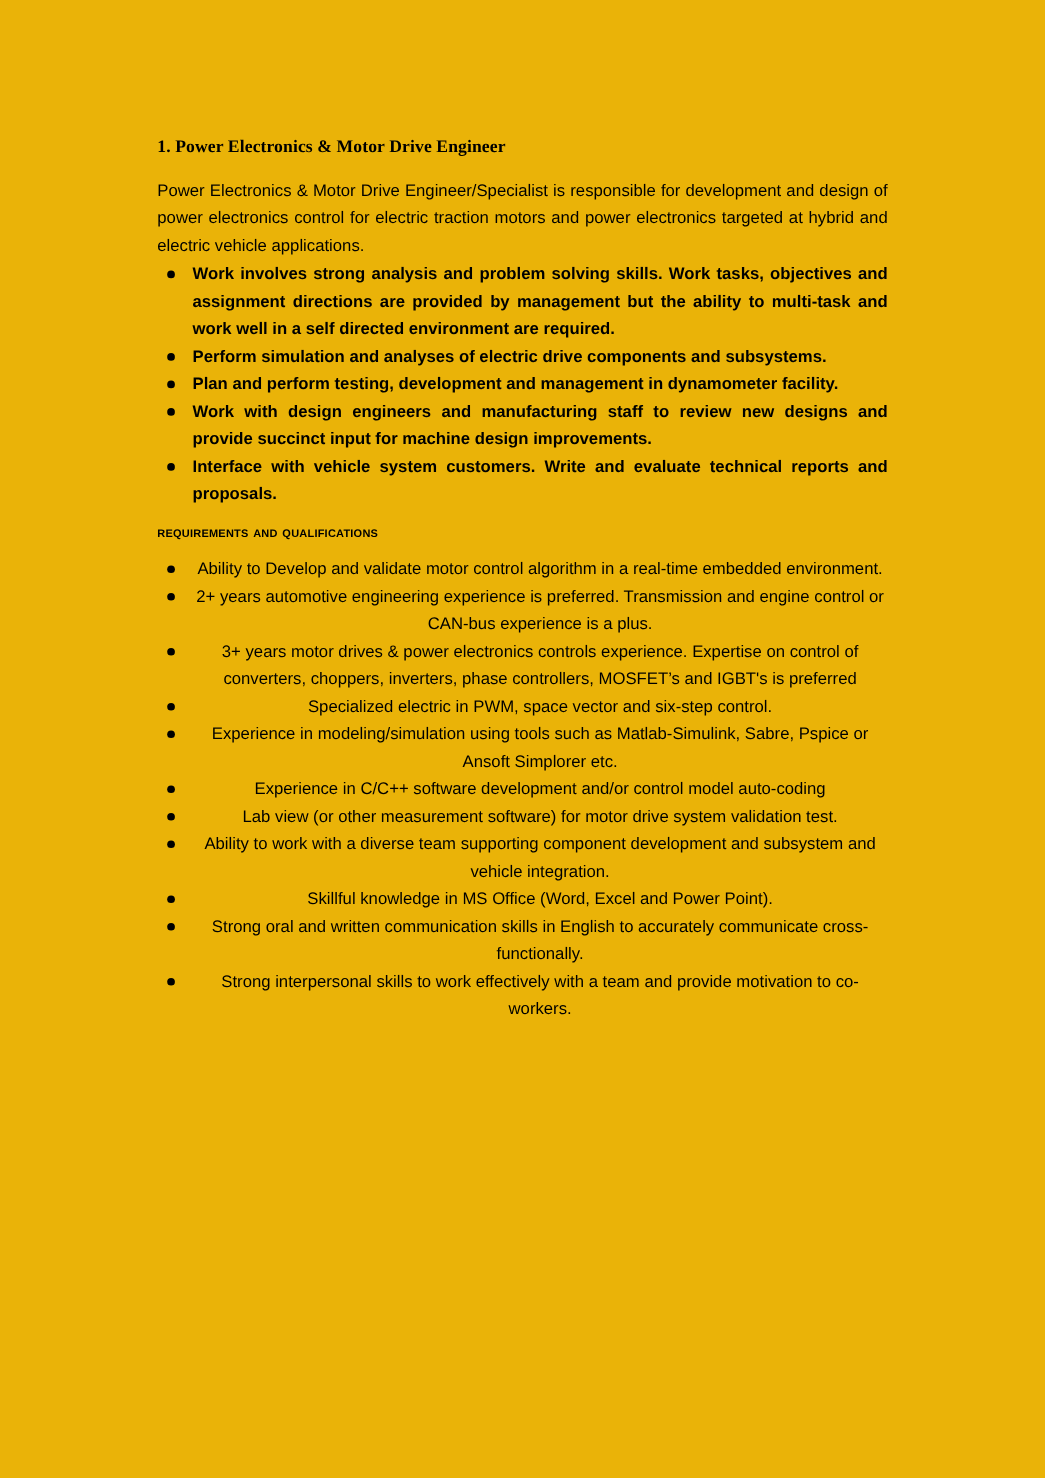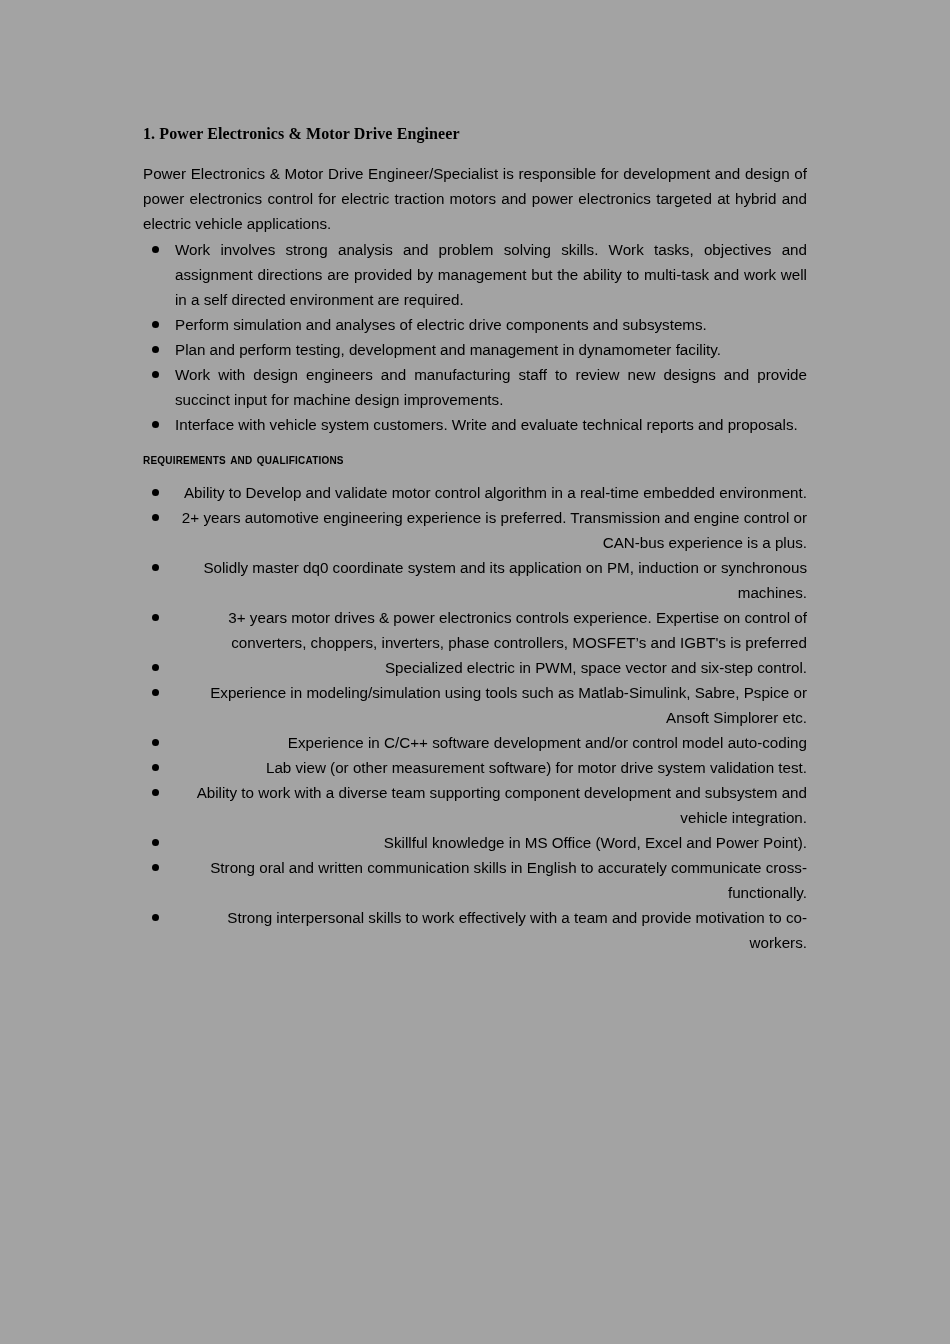--- a/index.html
+++ b/index.html
@@ -12,21 +12,21 @@
     height: 1344px;
     font-family: "Liberation Sans", sans-serif;
     color: #000000;
     -webkit-font-smoothing: antialiased;
   }
 
   .page {
     position: relative;
     width: 950px;
     height: 1344px;
-    background: #a3a3a3;
+    background: #eab308;
     box-sizing: border-box;
   }
 
   .content {
     position: absolute;
     left: 143px;
     top: 124px;
     width: 664px;
   }
 
@@ -80,23 +80,24 @@
     left: 9px;
     top: 9px;
     width: 7px;
     height: 7px;
     background: #000000;
     border-radius: 50%;
   }
   .bullet-list.justified .bullet-item {
     text-align: justify;
     text-justify: inter-word;
+    font-weight: bold;
   }
   .bullet-list.ragged .bullet-item {
-    text-align: right;
+    text-align: center;
   }
 
   .gap-before-requirements {
     height: 13px;
   }
 </style>
 </head>
 <body>
 
 <div class="page">
@@ -118,21 +119,20 @@
     </div>
 
     <div class="gap-before-requirements"></div>
 
     <div>
       <h2 class="section-heading">Requirements And Qualifications</h2>
 
       <ul class="bullet-list ragged">
         <li class="bullet-item">Ability to Develop and validate motor control algorithm in a real-time embedded environment.</li>
         <li class="bullet-item">2+ years automotive engineering experience is preferred. Transmission and engine control or CAN-bus experience is a plus.</li>
-        <li class="bullet-item">Solidly master dq0 coordinate system and its application on PM, induction or synchronous machines.</li>
         <li class="bullet-item">3+ years motor drives &amp; power electronics controls experience. Expertise on control of converters, choppers, inverters, phase controllers, MOSFET’s and IGBT's is preferred</li>
         <li class="bullet-item">Specialized electric in PWM, space vector and six-step control.</li>
         <li class="bullet-item">Experience in modeling/simulation using tools such as Matlab-Simulink, Sabre, Pspice or Ansoft Simplorer  etc.</li>
         <li class="bullet-item">Experience in C/C++ software development and/or control model auto-coding</li>
         <li class="bullet-item">Lab view (or other measurement software) for motor drive system validation test.</li>
         <li class="bullet-item">Ability to work with a diverse team supporting component development and subsystem and vehicle integration.</li>
         <li class="bullet-item">Skillful knowledge in MS Office (Word, Excel and Power Point).</li>
         <li class="bullet-item">Strong oral and written communication skills in English to accurately communicate cross-functionally.</li>
         <li class="bullet-item">Strong interpersonal skills to work effectively with a team and provide motivation to co-workers.</li>
       </ul>

